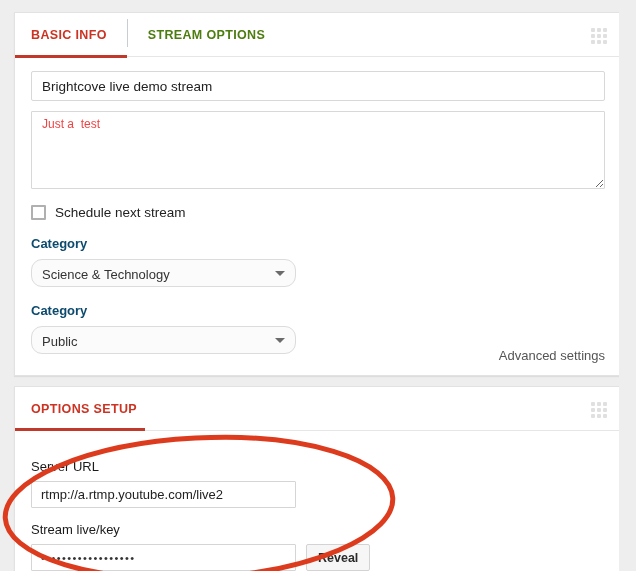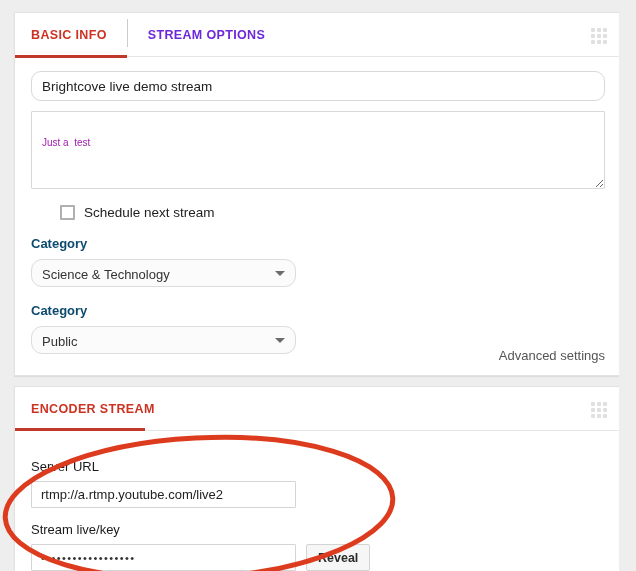--- a/index.html
+++ b/index.html
@@ -59,21 +59,21 @@
     height: 44px;
   }
   .tab {
     position: relative;
     display: flex;
     align-items: center;
     padding: 0 20px;
     font-size: 12.5px;
     font-weight: bold;
     letter-spacing: 0.35px;
-    color: #6d28d9;
+    color: #4d7c0f;
     cursor: pointer;
     user-select: none;
     white-space: nowrap;
   }
   .tab:first-child { padding-left: 16px; }
   .tab.active { color: #cc3322; }
   .tab.active::after {
     content: "";
     position: absolute;
     left: 0; right: 0; bottom: -1px;
@@ -143,48 +143,47 @@
     display: block;
     box-sizing: border-box;
     width: 100%;
     height: 30px;
     padding: 4px 10px;
     font-family: "Liberation Sans", sans-serif;
     font-size: 13.5px;
     color: #222222;
     background: #ffffff;
     border: 1px solid #d8d8d8;
-    border-radius: 10px;
+    border-radius: 2px;
     outline: none;
   }
   .textarea {
     display: block;
     box-sizing: border-box;
     width: 100%;
     height: 78px;
     margin-top: 10px;
-    padding: 24px 10px;
-    font-family: "Liberation Sans", sans-serif;
-    font-size: 10px;
-    color: #a21caf;
+    padding: 4px 10px;
+    font-family: "Liberation Sans", sans-serif;
+    font-size: 12px;
+    color: #ef4444;
     background: #ffffff;
     border: 1px solid #d8d8d8;
     border-radius: 1px;
     outline: none;
     resize: vertical;
     line-height: 1.35;
   }
 
   .check-row {
     display: flex;
     align-items: center;
     margin-top: 16px;
     cursor: pointer;
     user-select: none;
-    margin-left: 29px;
   }
   .checkbox {
     width: 15px;
     height: 15px;
     border: 2px solid #b0b0b0;
     border-radius: 1px;
     background: #ffffff;
     box-sizing: border-box;
     flex: 0 0 auto;
   }
@@ -353,21 +352,21 @@
       </div>
 
     </div>
 
     <div class="adv-row">Advanced settings</div>
   </div>
 
   <div class="card" id="card-encoder">
 
     <div class="section-head">
-      <div class="section-title">ENCODER STREAM</div>
+      <div class="section-title">OPTIONS SETUP</div>
       <div class="section-underline"></div>
       <div class="grip">
         <i></i>
           <i></i>
           <i></i>
           <i></i>
           <i></i>
           <i></i>
           <i></i>
           <i></i>

